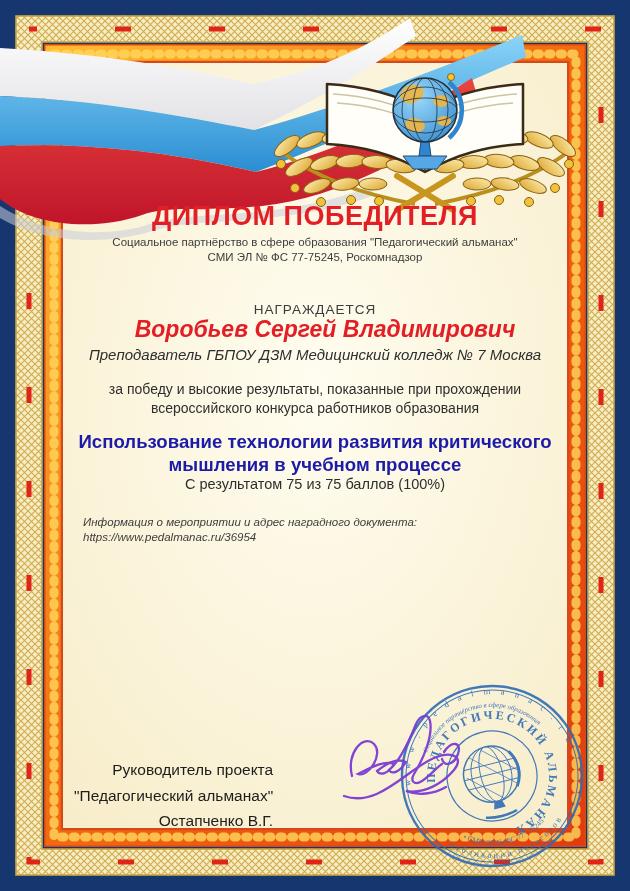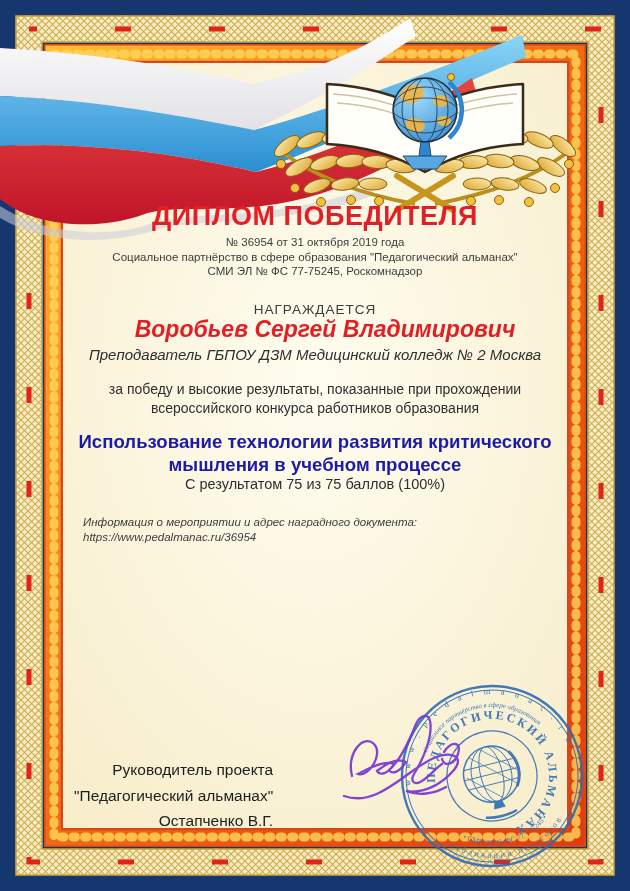--- a/index.html
+++ b/index.html
@@ -147,27 +147,26 @@
           <ellipse cx="160" cy="64" rx="23" ry="32"></ellipse>
         <ellipse cx="160" cy="64" rx="32" ry="12"></ellipse>
           <ellipse cx="160" cy="64" rx="32" ry="23"></ellipse>
       </g>
     </g>
     <circle cx="186" cy="31" r="3.5" fill="#f7c832" stroke="#8a6010" stroke-width="1"></circle>
   </svg>
 
   <div class="txt doc-title">ДИПЛОМ ПОБЕДИТЕЛЯ</div>
   <div class="txt doc-meta">
-    <div>№ 36954 от 31 октября 2019 года</div>
     <div>Социальное партнёрство в сфере образования "Педагогический альманах"</div>
     <div>СМИ ЭЛ № ФС 77-75245, Роскомнадзор</div>
   </div>
   <div class="txt awarded">НАГРАЖДАЕТСЯ</div>
   <div class="txt name">Воробьев Сергей Владимирович</div>
-  <div class="txt position">Преподаватель ГБПОУ ДЗМ Медицинский колледж № 2 Москва</div>
+  <div class="txt position">Преподаватель ГБПОУ ДЗМ Медицинский колледж № 7 Москва</div>
   <div class="txt reason">за победу и высокие результаты, показанные при прохождении всероссийского конкурса работников образования</div>
   <div class="txt work-title">Использование технологии развития критического мышления в учебном процессе</div>
   <div class="txt result">С результатом 75 из 75 баллов (100%)</div>
   <div class="info">
     <div>Информация о мероприятии и адрес наградного документа:</div>
     <div>https://www.pedalmanac.ru/36954</div>
   </div>
   <div class="sig-block">
     <div>Руководитель проекта</div>
     <div>"Педагогический альманах"</div>

